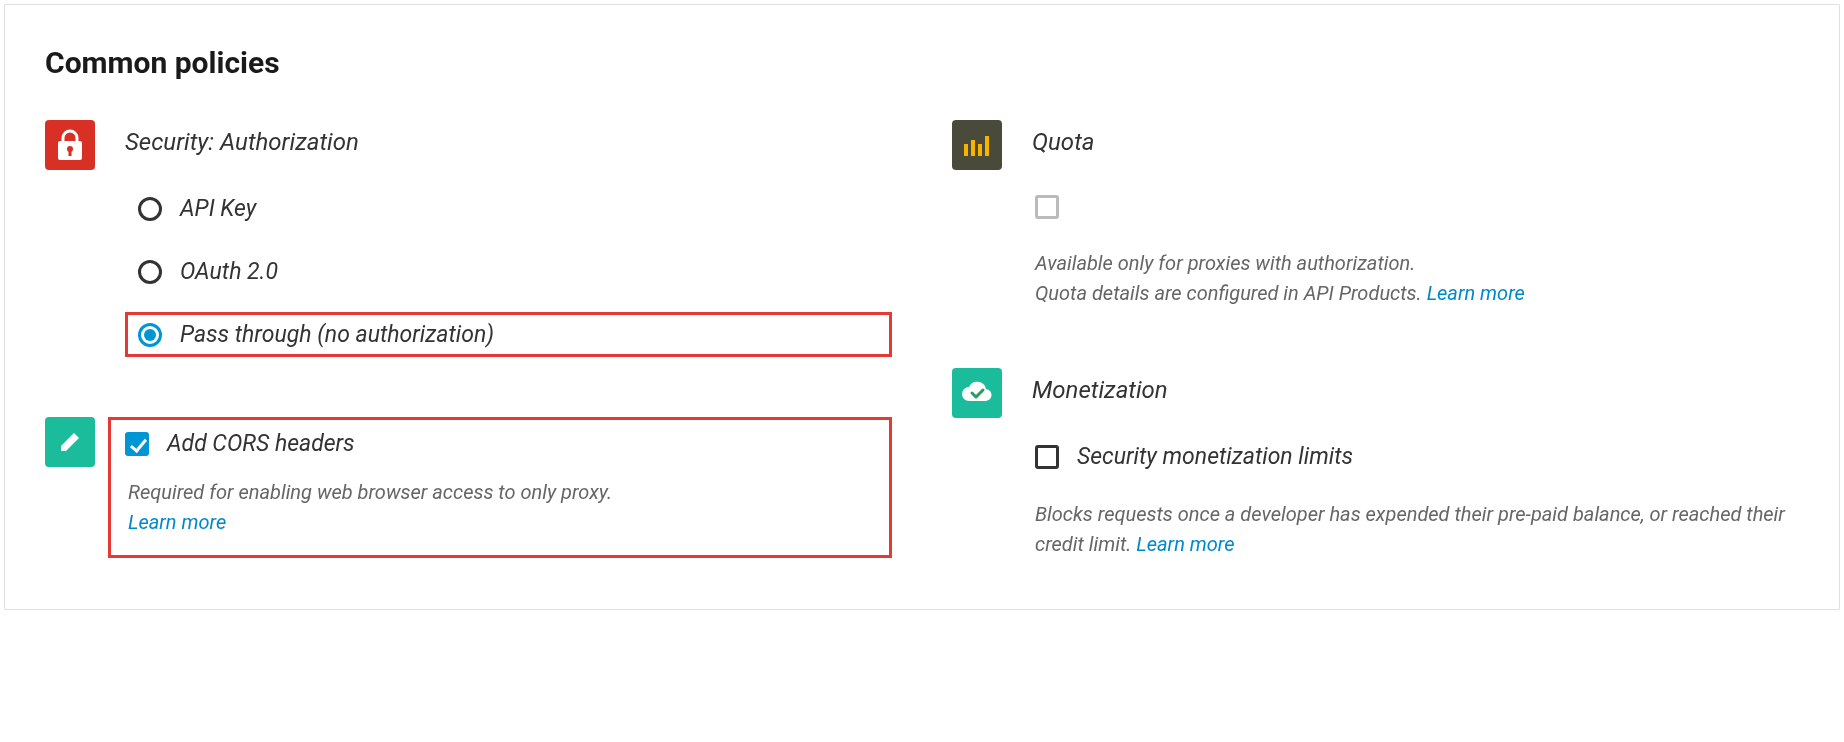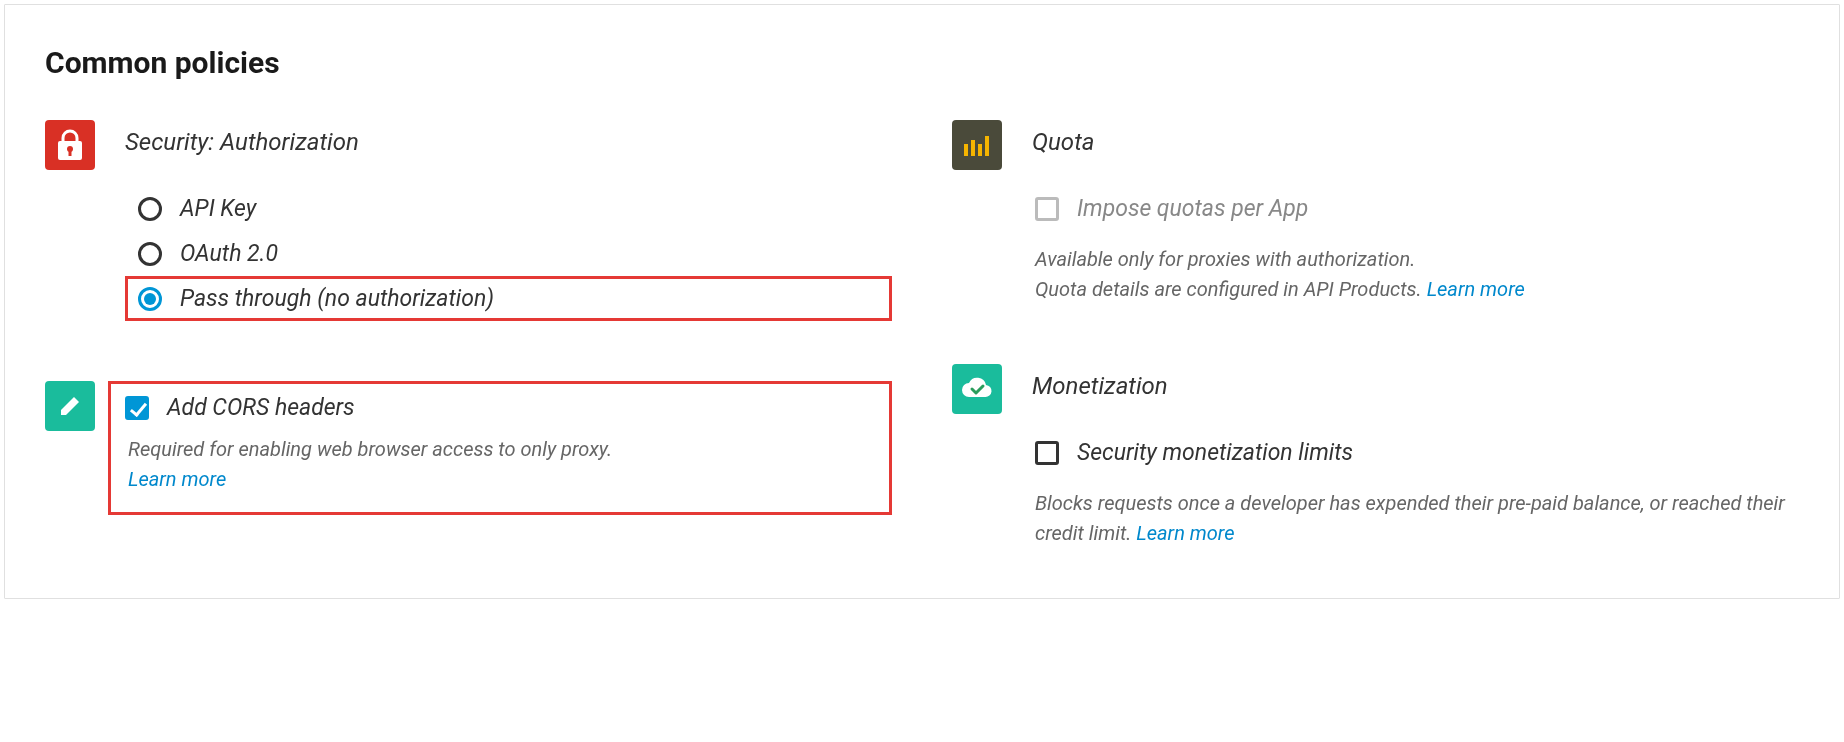--- a/index.html
+++ b/index.html
@@ -49,21 +49,21 @@
     .icon-teal { background: #1abc9c; }
     .icon-dark { background: #4a4a3a; }
     .policy-content { flex: 1; }
     .policy-title {
       font-size: 24px;
       font-weight: 400;
       color: #333;
       margin-bottom: 30px;
       padding-top: 8px;
     }
-    .radio-group { display: flex; flex-direction: column; gap: 0; text-align: right; }
+    .radio-group { display: flex; flex-direction: column; gap: 18px; text-align: right; }
     .radio-row, .check-row {
       display: flex;
       align-items: center;
       gap: 18px;
       cursor: pointer;
       padding: 6px 10px;
       border: 3px solid transparent;
     }
     .radio-row.highlight, .content-highlight {
       border: 3px solid #e53935;
@@ -117,21 +117,21 @@
     .opt-label {
       font-size: 23px;
       color: #333;
       font-weight: 400;
     }
     .opt-label.disabled { color: #888; }
     .desc {
       font-size: 20px;
       color: #666;
       line-height: 1.5;
-      margin-top: 13px;
+      margin-top: 20px;
     }
     .desc a, .link {
       color: #0088cc;
       text-decoration: none;
       cursor: pointer;
     }
     .desc-block { margin-left: 3px; }
     svg { display: block; }
   </style>
 </head>
@@ -203,21 +203,20 @@
             <rect x="4" y="14" width="4" height="12" fill="#f5b400"></rect>
             <rect x="11" y="10" width="4" height="16" fill="#f5b400"></rect>
             <rect x="18" y="14" width="4" height="12" fill="#f5b400"></rect>
             <rect x="25" y="6" width="4" height="20" fill="#f5b400"></rect>
           </svg>
         </div>
         <div class="policy-content">
           <div class="policy-title">Quota</div>
           <label class="check-row" style="padding-left:0">
             <span class="check-mark disabled"></span>
-            <span class="opt-label disabled">Impose quotas per App</span>
           </label>
           <div class="desc desc-block">
             <span>Available only for proxies with authorization.</span><br>
             <span>Quota details are configured in API Products.</span>
             <a class="link">Learn more</a>
           </div>
         </div>
       </div>
 
       <div class="policy-block">

